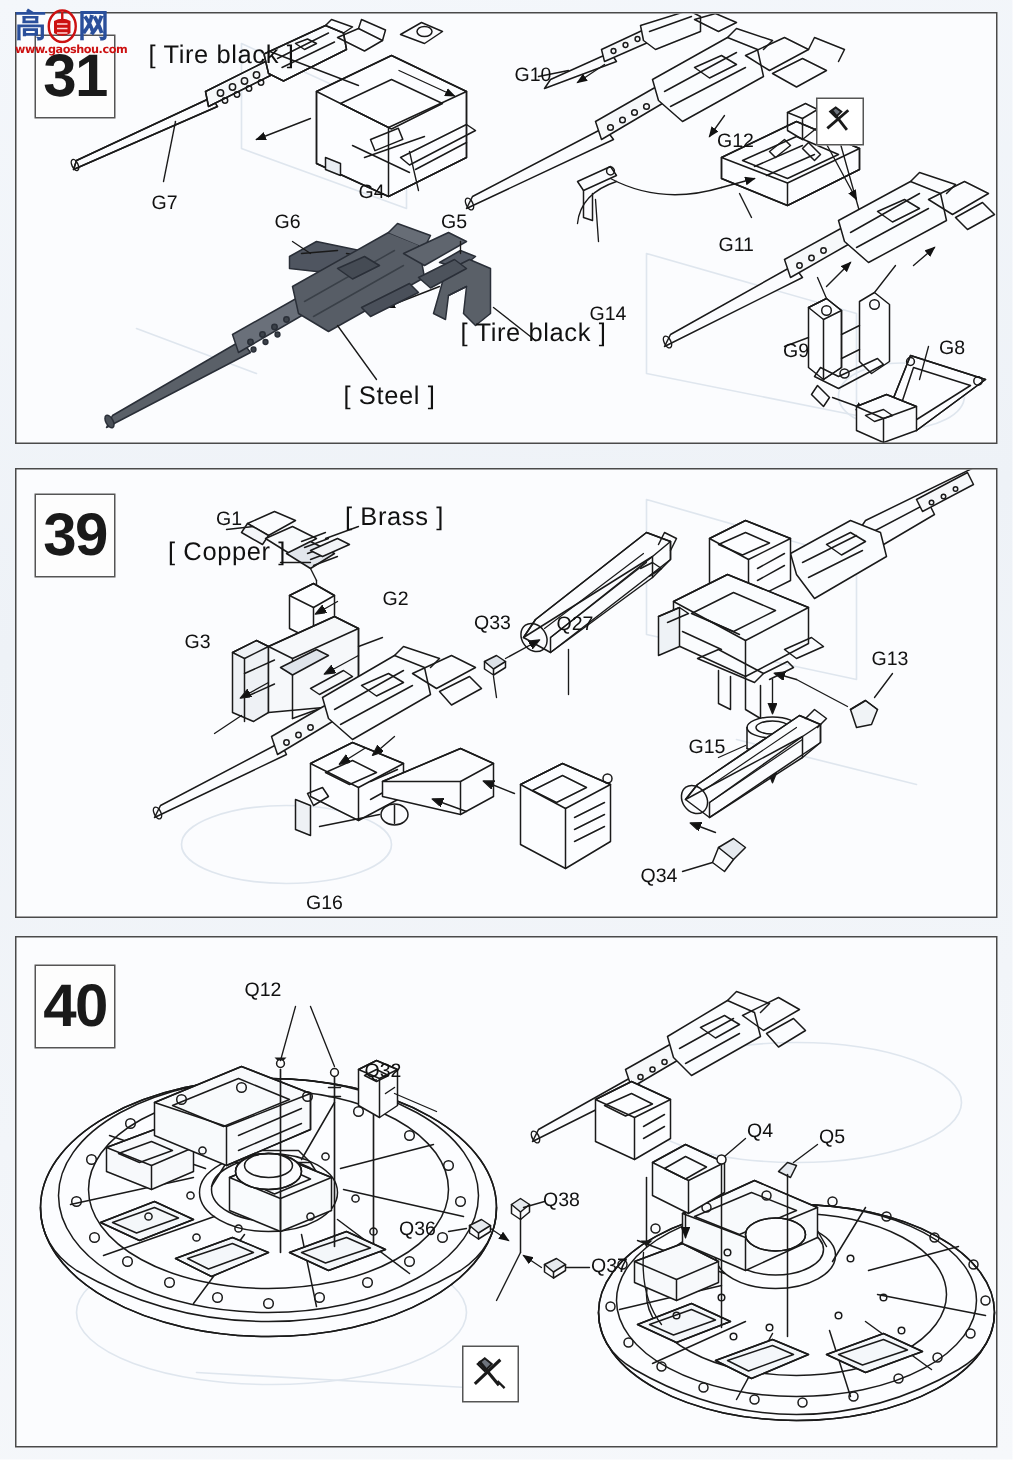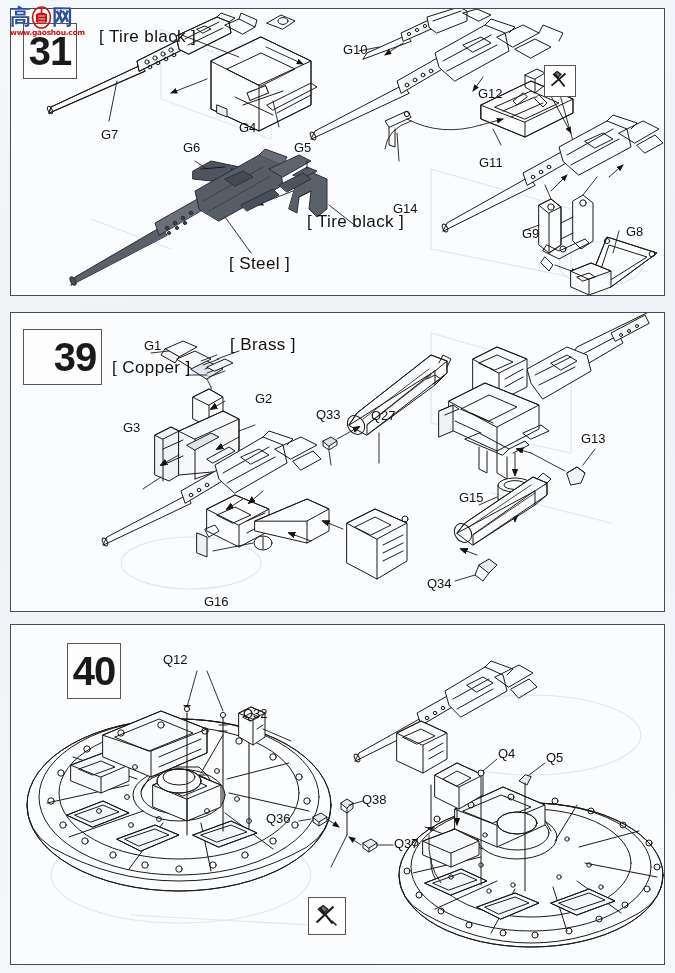--- a/index.html
+++ b/index.html
@@ -42,22 +42,22 @@
     border: 1.5px solid #555;
     background: #fdfdfd;
     display: flex;
     align-items: center;
     justify-content: center;
     font-weight: bold;
     color: #1a1a1a;
     letter-spacing: -1px;
   }
   #step-38-box { left: 12px; top: 14px; width: 52px; height: 54px; font-size: 40px; }
-  #step-39-box { left: 12px; top: 16px; width: 52px; height: 54px; font-size: 40px; padding-left: 25px; }
-  #step-40-box { left: 12px; top: 18px; width: 52px; height: 54px; font-size: 40px; margin-left: 44px; }
+  #step-39-box { left: 12px; top: 16px; width: 52px; height: 54px; font-size: 40px; }
+  #step-40-box { left: 12px; top: 18px; width: 52px; height: 54px; font-size: 40px; }
 
   .lbl {
     position: absolute;
     font-size: 13px;
     color: #111;
     white-space: nowrap;
     font-family: "Liberation Sans", sans-serif;
   }
   .lbl.mat { font-size: 17px; letter-spacing: 0.4px; }
 

